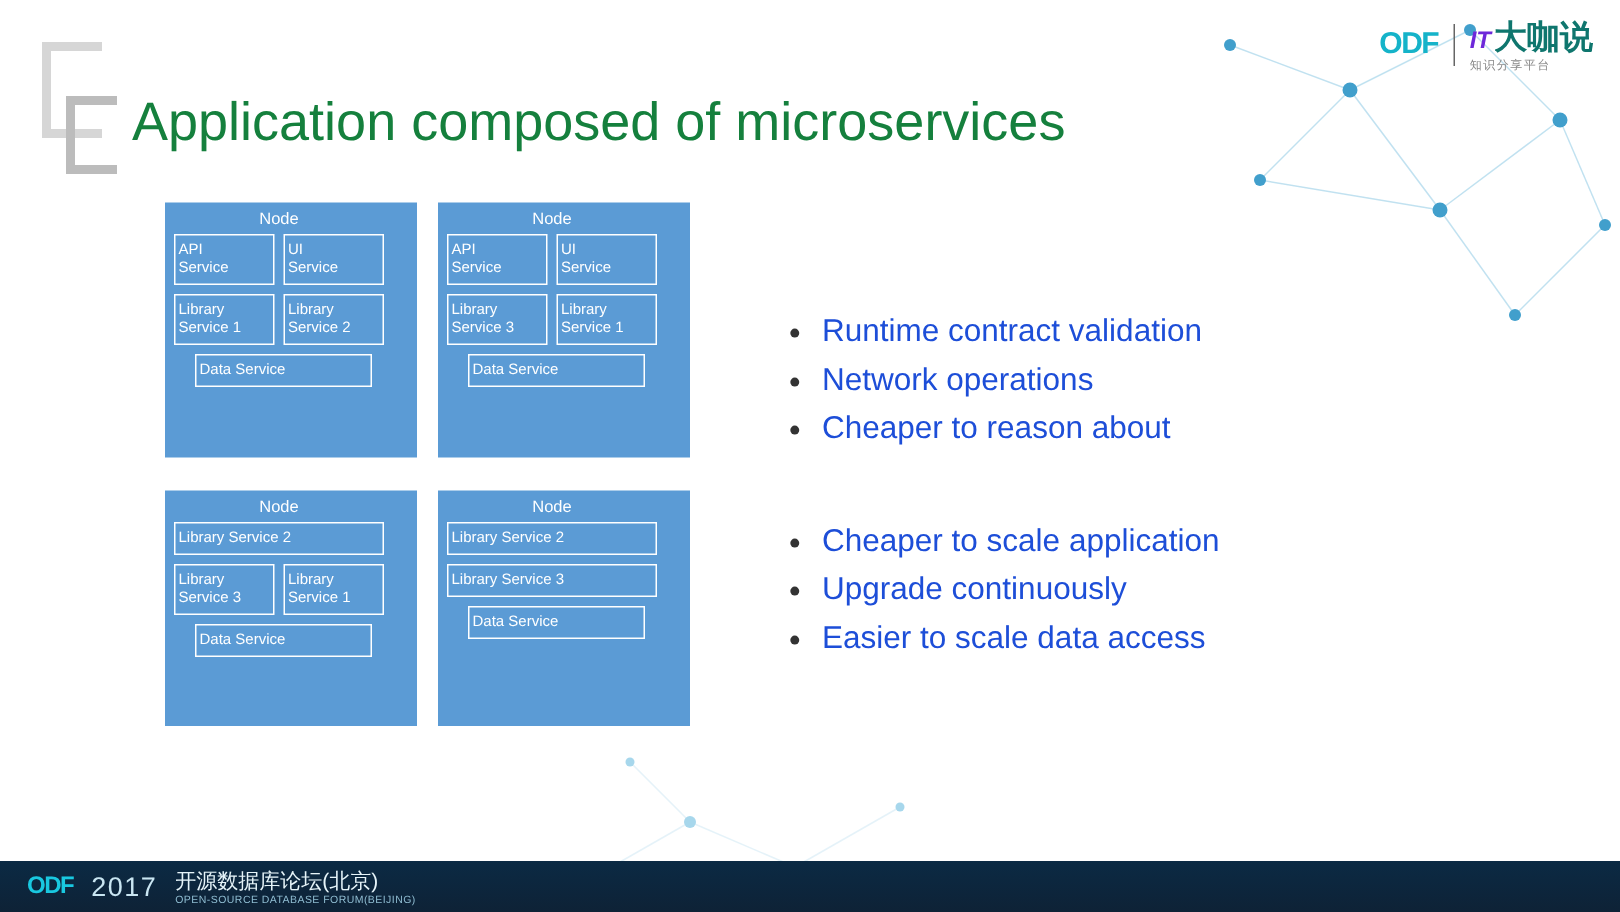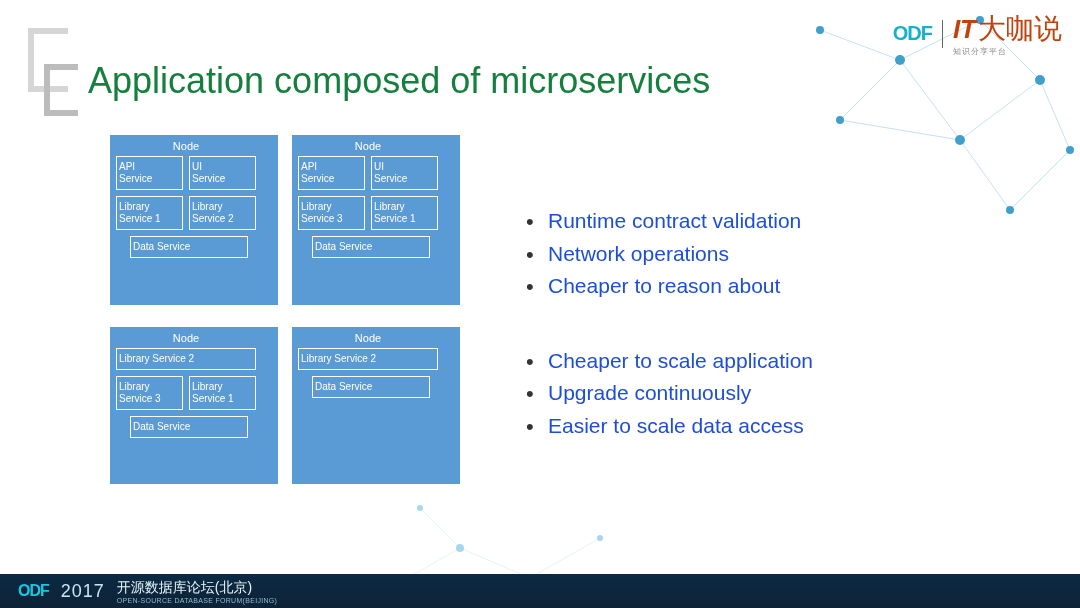--- a/index.html
+++ b/index.html
@@ -32,22 +32,22 @@
     border-right: 0;
     width: 34px;
     height: 52px;
     top: 36px; left: 16px;
   }
   .logos { position: absolute; top: 10px; right: 18px; display: flex; align-items: center; gap: 10px; }
   .logo-odf { color: #15b3c9; font-weight: 700; letter-spacing: -1px; font-size: 20px; font-family: Arial, sans-serif; }
   .divider { width: 1px; height: 28px; background: #666; }
   .logo-it { display: flex; flex-direction: column; align-items: flex-start; }
   .logo-it .row { display: flex; align-items: baseline; gap: 2px; }
-  .logo-it .it { color: #c2410c; font-weight: 900; font-style: italic; font-size: 26px; }
-  .logo-it .cn { color: #c2410c; font-weight: 400; font-size: 28px; }
+  .logo-it .it { color: #6d28d9; font-weight: 900; font-style: italic; font-size: 16px; }
+  .logo-it .cn { color: #0f766e; font-weight: 700; font-size: 22px; }
   .logo-it .sub { font-size: 8px; color: #888; margin-top: -2px; letter-spacing: 1px; }
 
   .title {
     position: absolute;
     top: 60px; left: 88px;
     font-size: 36px;
     color: #15803d;
     font-weight: 400;
   }
 
@@ -239,20 +239,23 @@
         </div>
         <div class="brow svc-inset">
           <div class="svc wide">Data Service</div>
         </div>
       </div>
       <div class="node-box">
         <div class="node-title">Node</div>
         <div class="brow">
           <div class="svc">Library Service 2</div>
         </div>
+        <div class="brow">
+          <div class="svc">Library Service 3</div>
+        </div>
         <div class="brow svc-inset">
           <div class="svc wide">Data Service</div>
         </div>
       </div>
     </div>
 
   <div class="bullets">
     <ul id="bullets-a">
         <li>Runtime contract validation</li>
         <li>Network operations</li>

